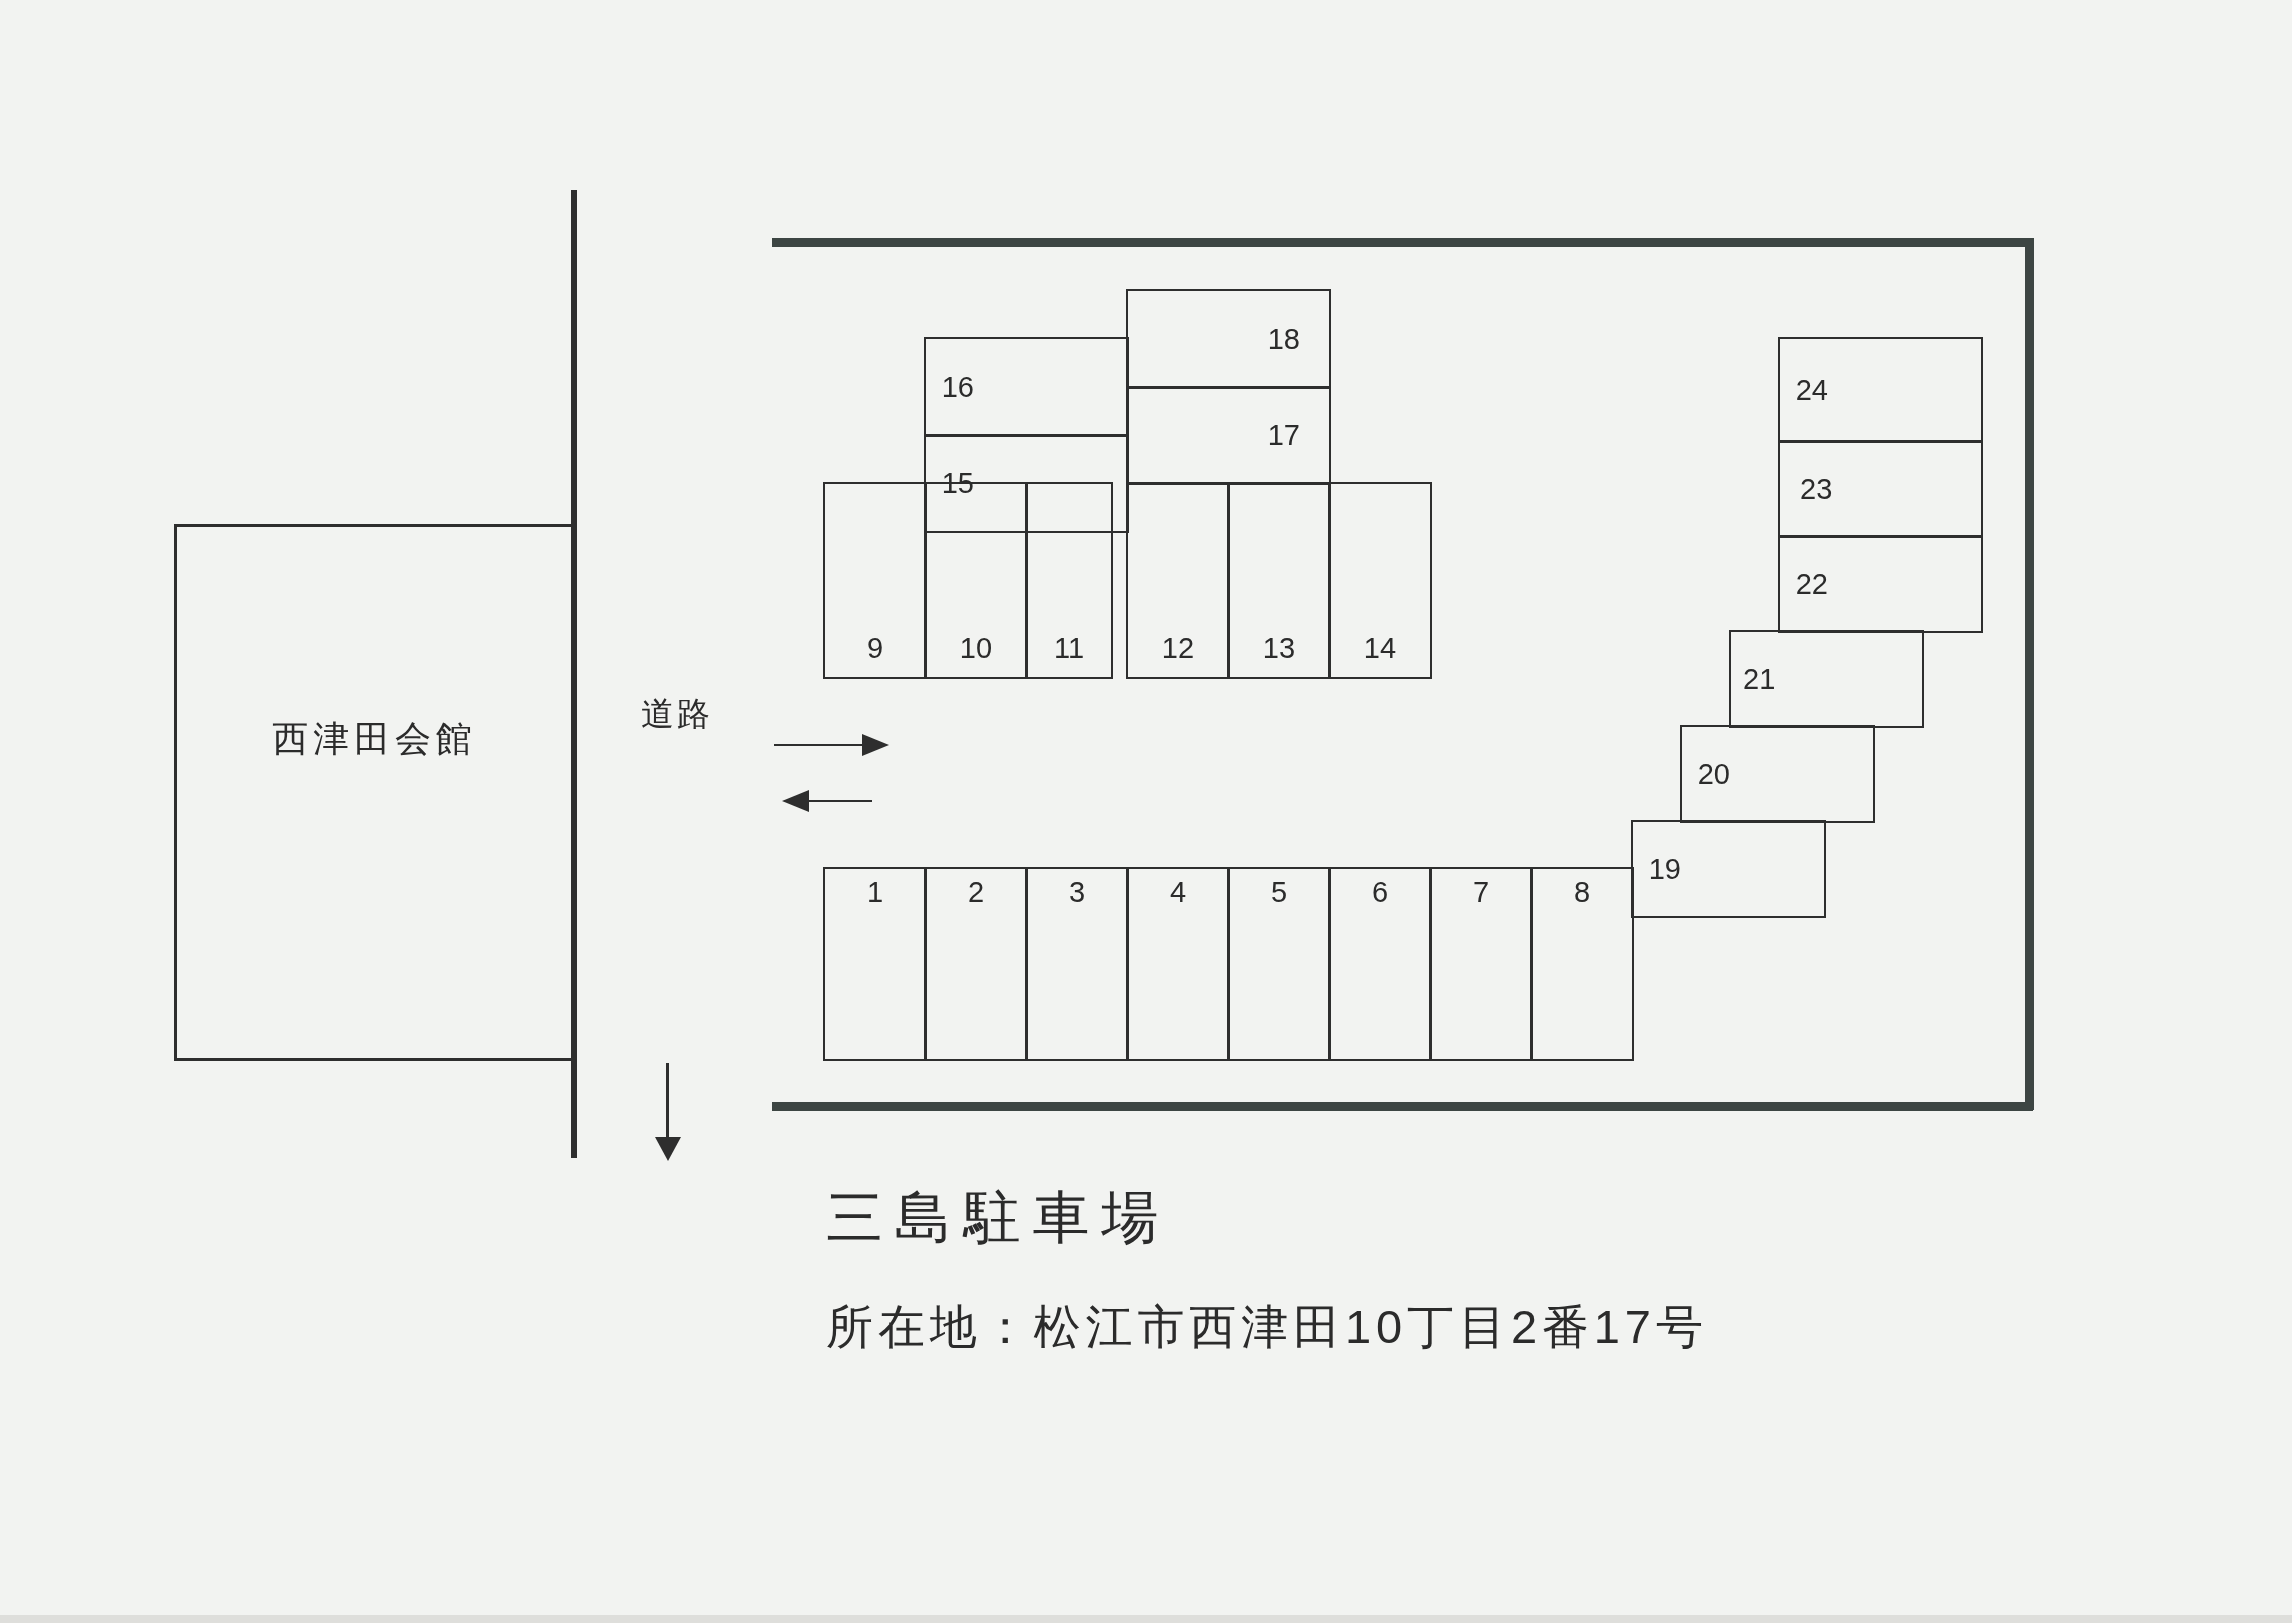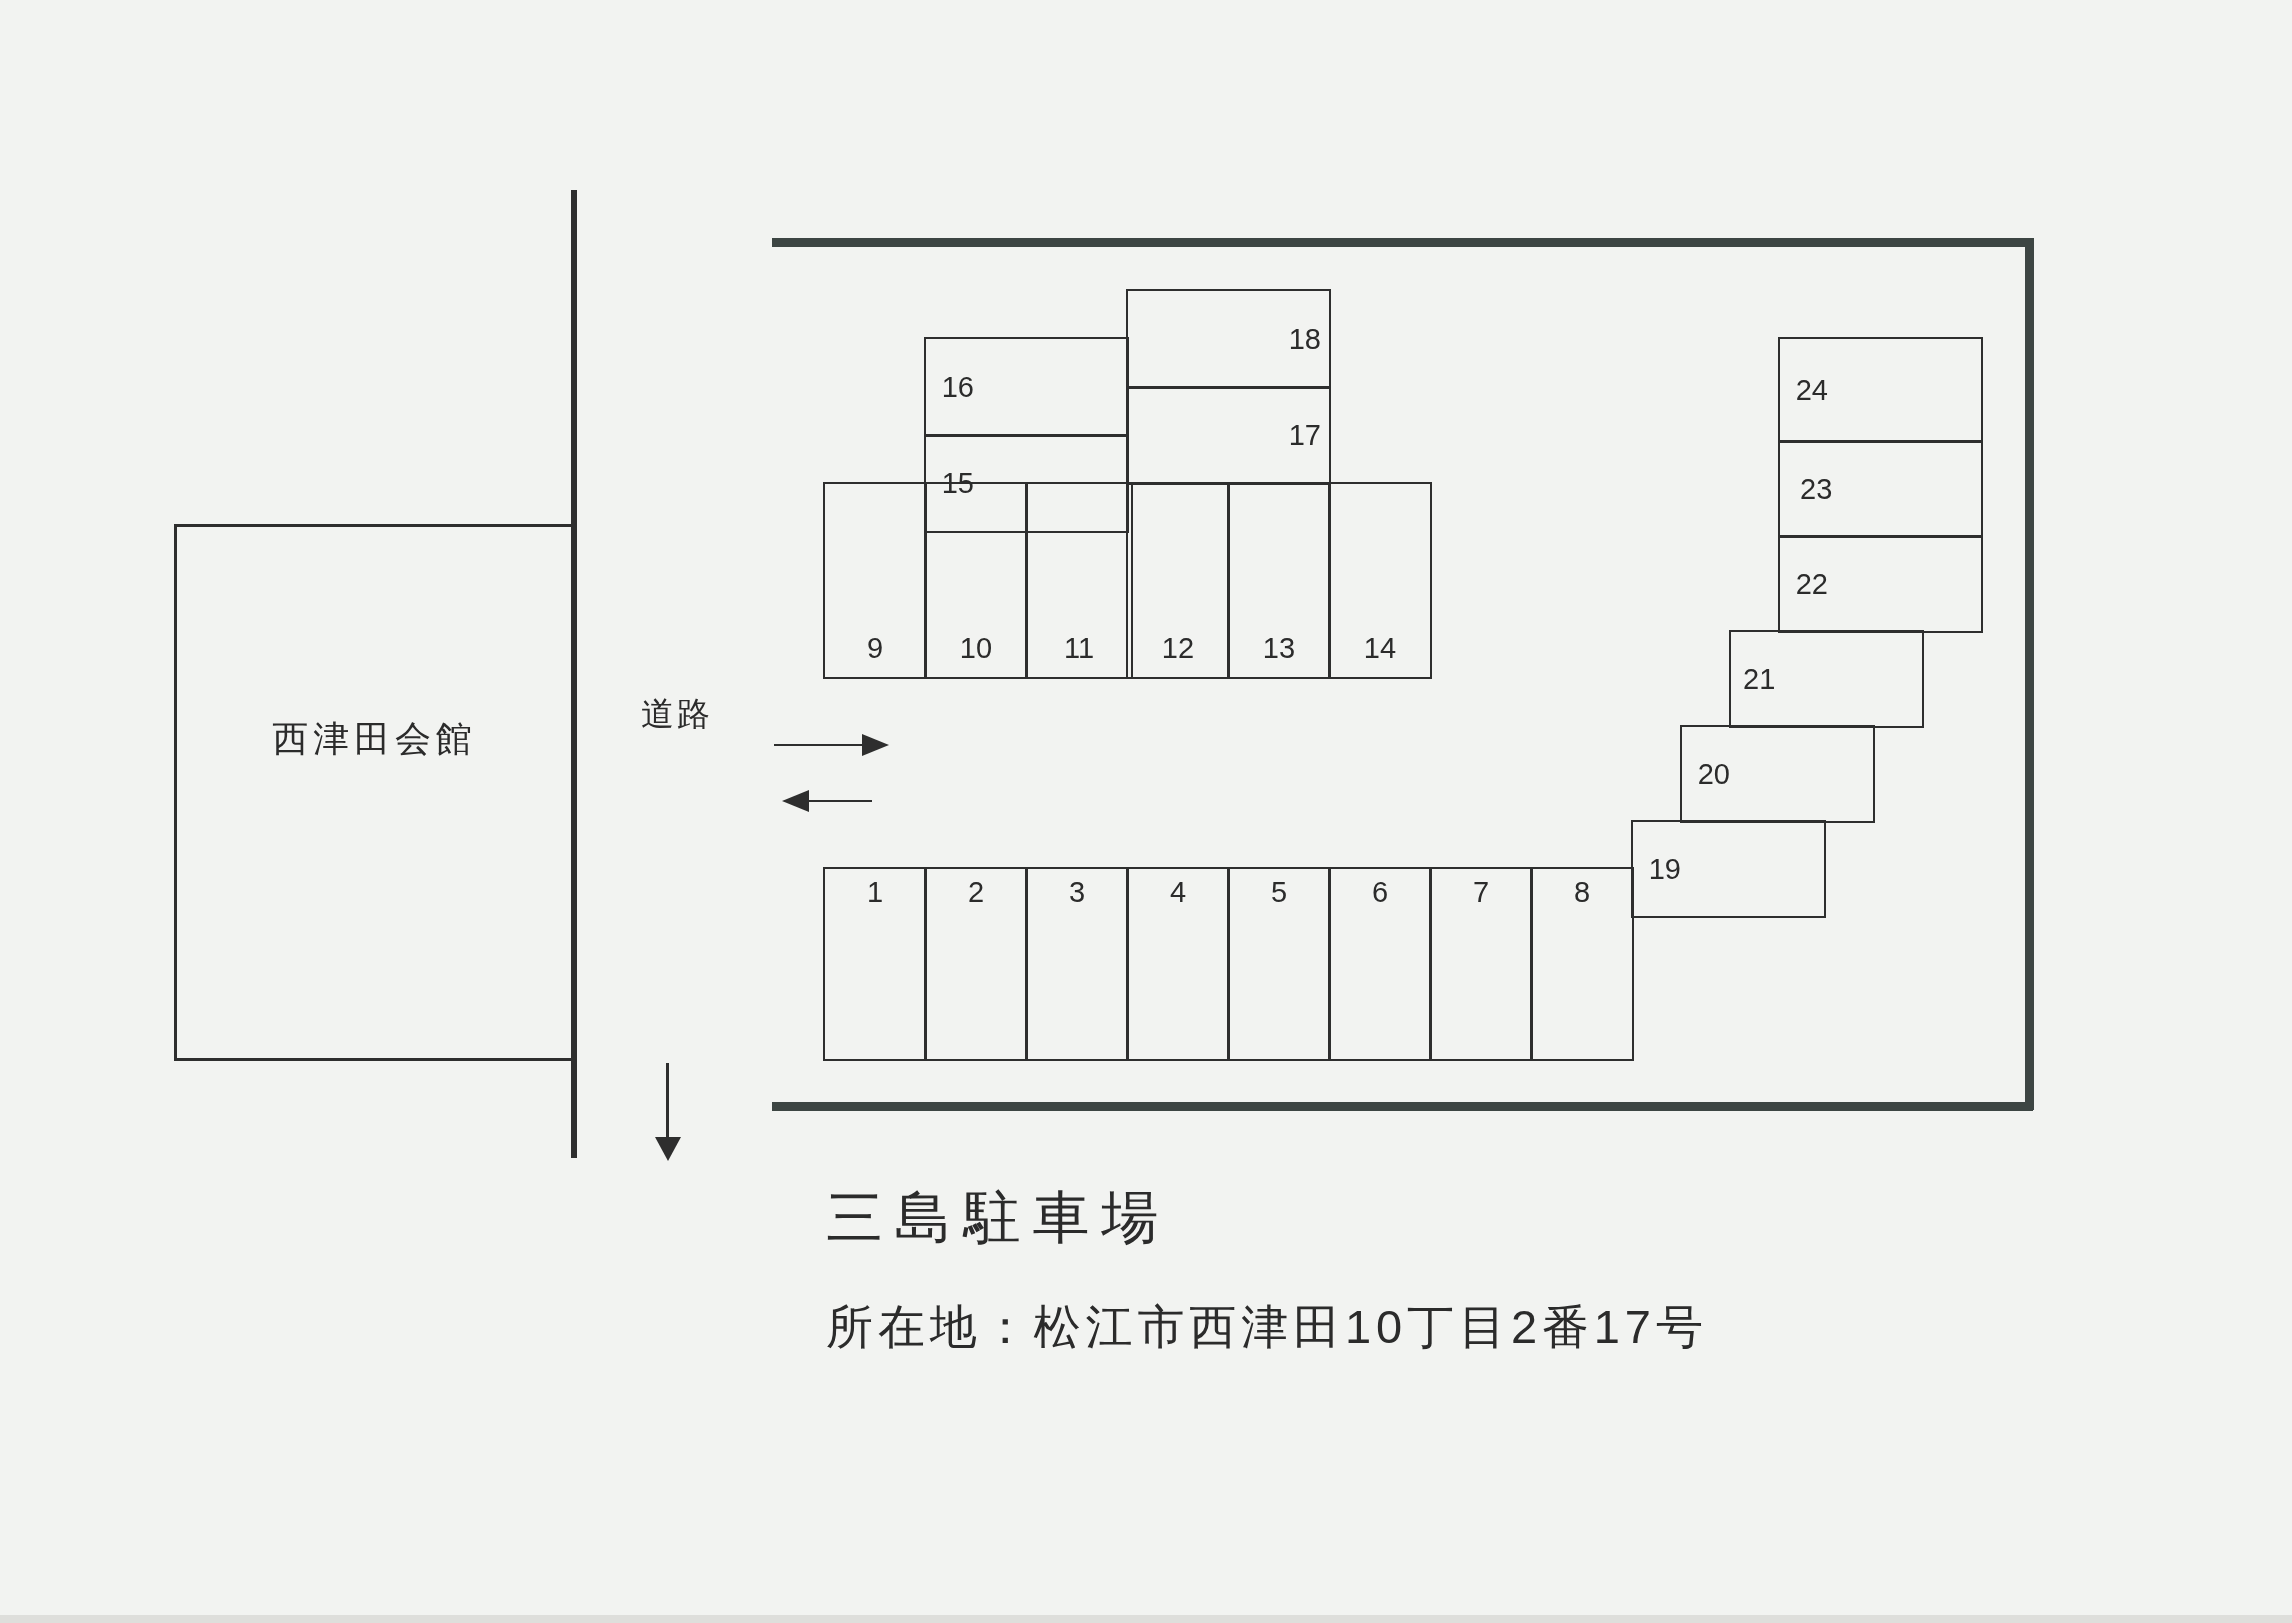--- a/index.html
+++ b/index.html
@@ -74,21 +74,21 @@
 
   
   .space{
     position:absolute;box-sizing:border-box;
     border:2.9px solid var(--line,#2e2e2e);
     display:flex;font-size:29px;color:var(--ink,#2b2b2b);
   }
   .space.lp-top{justify-content:center;align-items:flex-start;padding-top:6.9px;}
   .space.lp-bottom{justify-content:center;align-items:flex-end;padding-bottom:11.8px;}
   .space.lp-left{justify-content:flex-start;align-items:center;padding-left:15.7px;margin-top:48px;}
-  .space.lp-right{justify-content:flex-end;align-items:center;padding-right:8px;}
+  .space.lp-right{justify-content:flex-end;align-items:center;padding-right:29px;}
 
   
   .title{
     position:absolute;left:826px;top:1180px;margin:0;
     font-size:57px;font-weight:500;letter-spacing:11.8px;
   }
   .address{
     position:absolute;left:826px;top:1296px;
     font-size:47px;font-weight:400;letter-spacing:4.9px;white-space:nowrap;
   }
@@ -155,21 +155,21 @@
       </div>
       <div class="space lp-top" style="left: 1530px; top: 867px; width: 104px; height: 194px;">
         <span>8</span>
       </div>
       <div class="space lp-bottom" style="left: 823px; top: 482px; width: 104px; height: 197px;">
         <span>9</span>
       </div>
       <div class="space lp-bottom" style="left: 924px; top: 482px; width: 104px; height: 197px;">
         <span>10</span>
       </div>
-      <div class="space lp-bottom" style="left: 1025px; top: 482px; width: 108px; height: 197px;">
+      <div class="space lp-bottom" style="left: 1025px; top: 482px; width: 88px; height: 197px;">
         <span>11</span>
       </div>
       <div class="space lp-bottom" style="left: 1126px; top: 482px; width: 104px; height: 197px;">
         <span>12</span>
       </div>
       <div class="space lp-bottom" style="left: 1227px; top: 482px; width: 104px; height: 197px;">
         <span>13</span>
       </div>
       <div class="space lp-bottom" style="left: 1328px; top: 482px; width: 104px; height: 197px;">
         <span>14</span>

